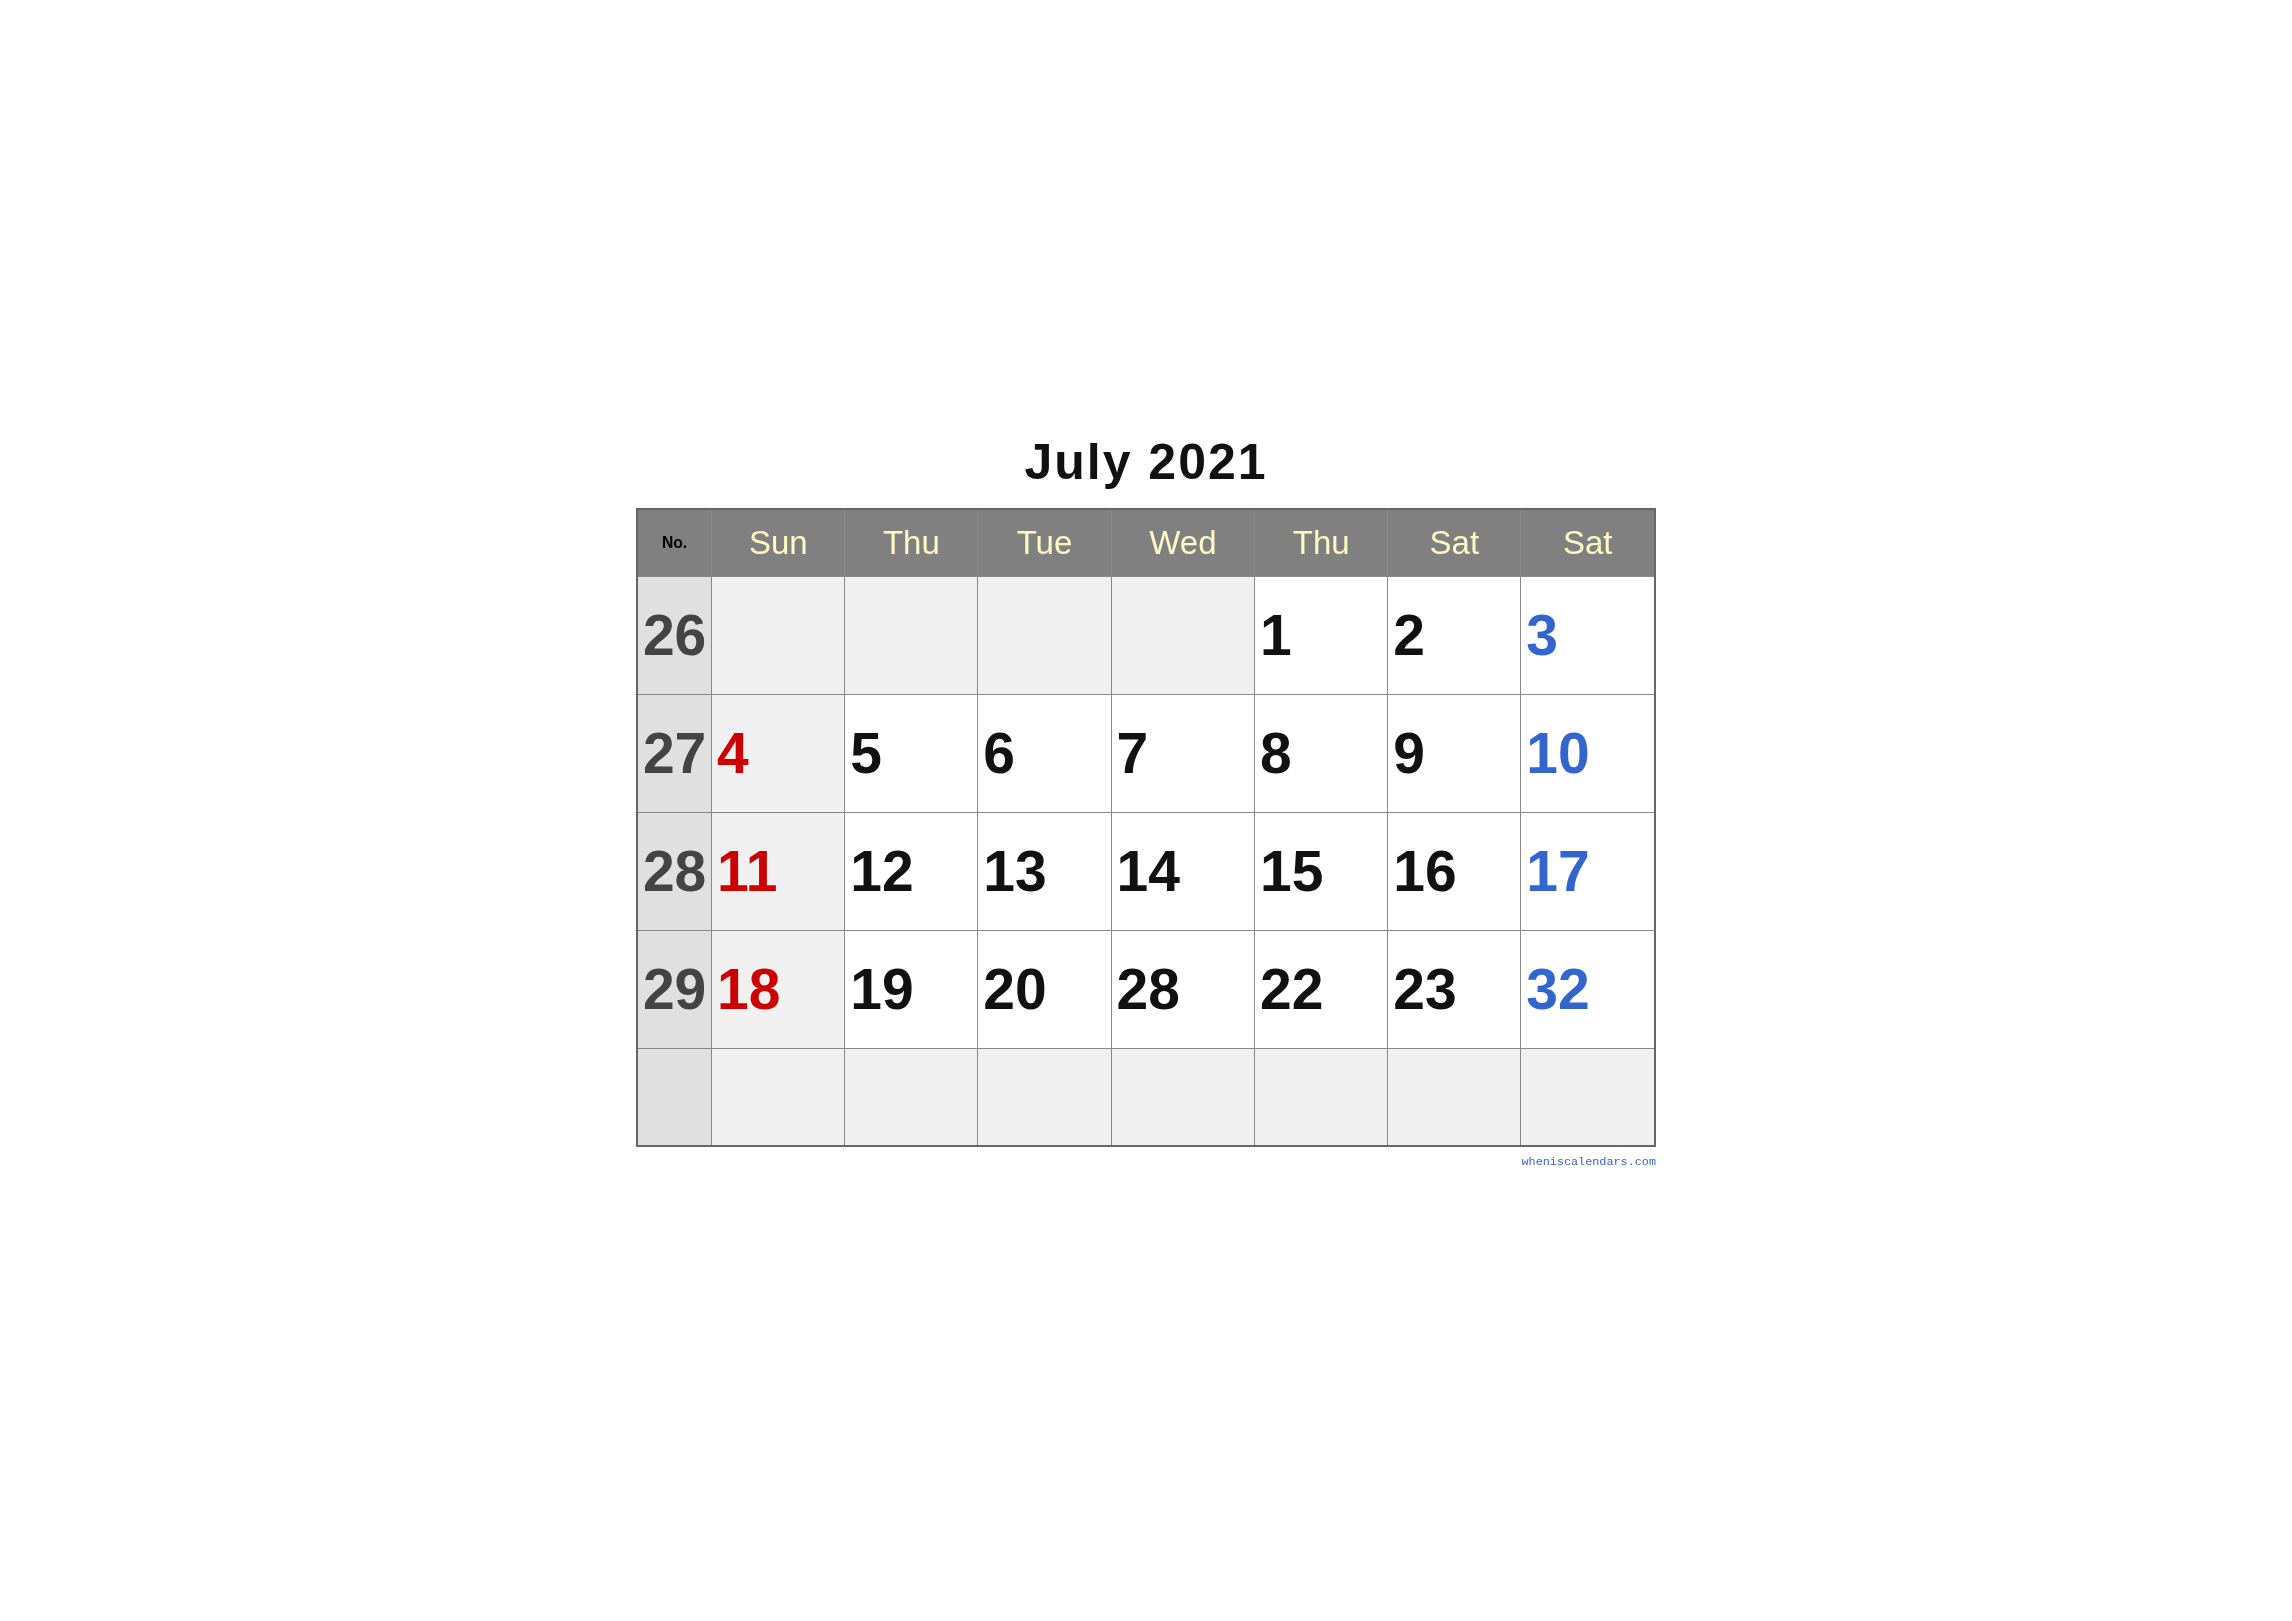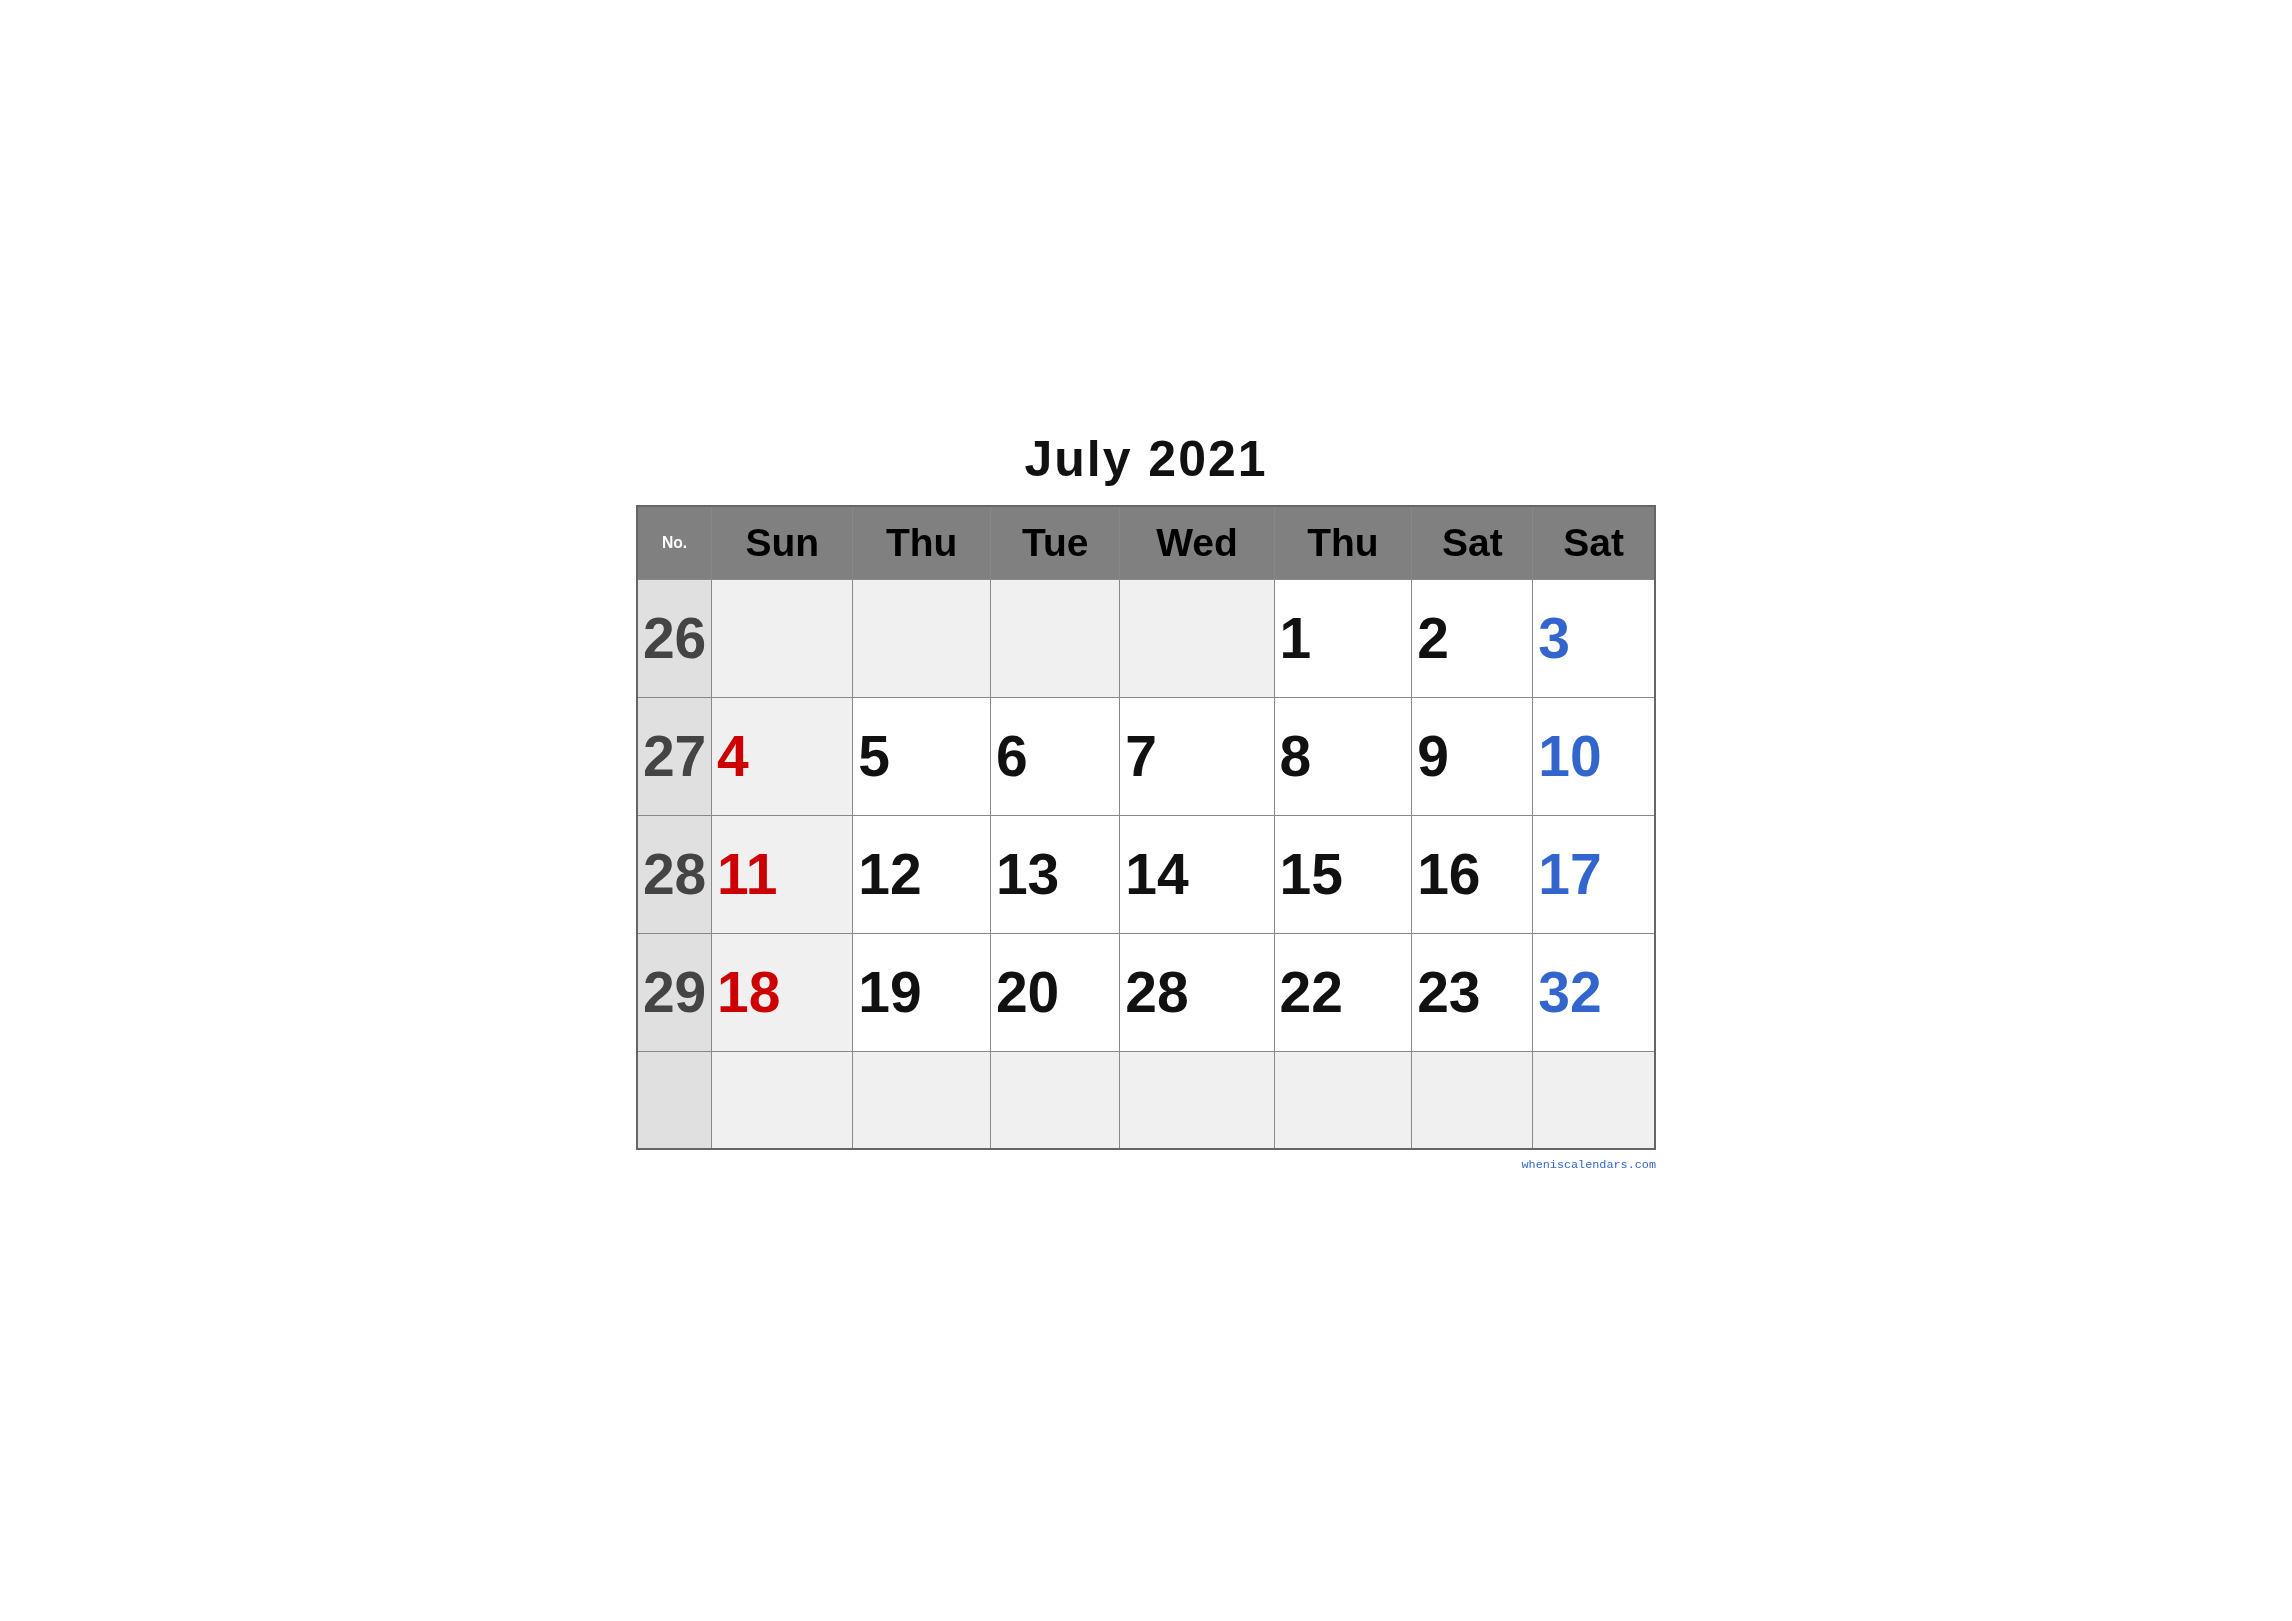--- a/index.html
+++ b/index.html
@@ -36,32 +36,32 @@
     }
 
     .calendar-table th,
     .calendar-table td {
       border: 1.5px solid #888;
     }
 
     
     .header-row th {
       background-color: #808080;
-      color: #000000;
+      color: #fef9c3;
       text-align: center;
       padding: 13.7px 5.9px;
-      font-size: 39px;
-      font-weight: bold;
+      font-size: 33px;
+      font-weight: normal;
       font-family: 'Arial', sans-serif;
     }
 
     .header-row th.no-col {
       font-size: 15.7px;
       font-weight: bold;
-      color: #ffffff;
+      color: #000000;
       background-color: #808080;
     }
 
     
     .calendar-table td {
       height: 118px;
       vertical-align: center;
       text-align: left;
       font-size: 57px;
       font-weight: 900;

